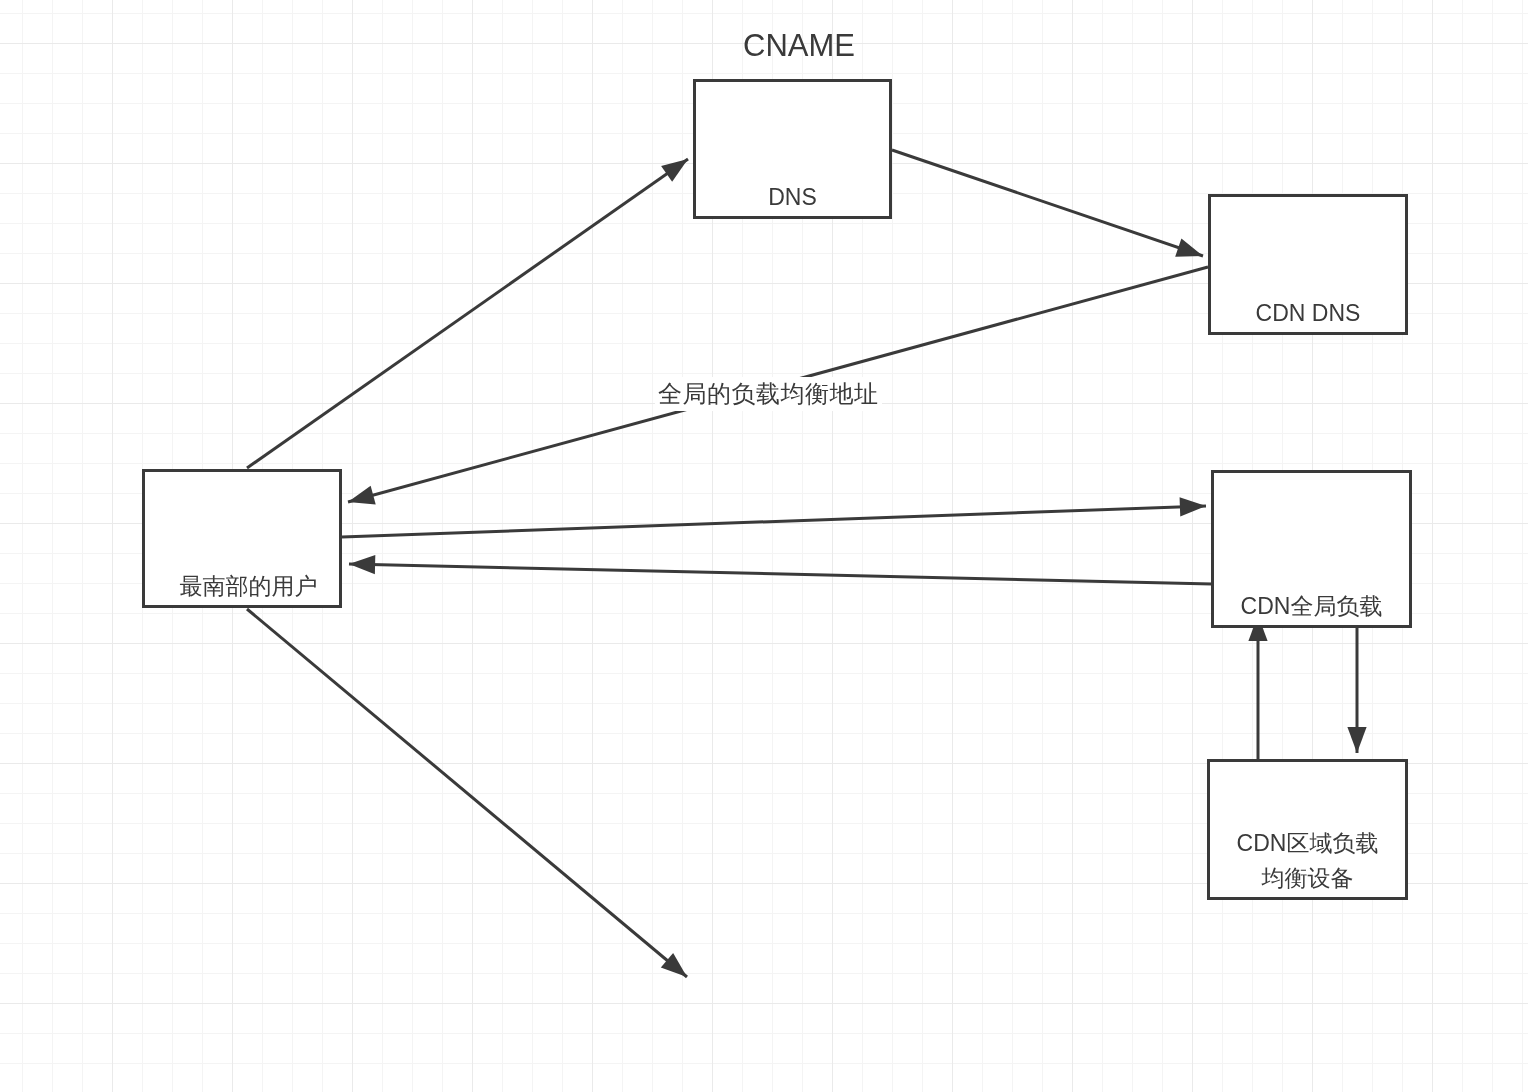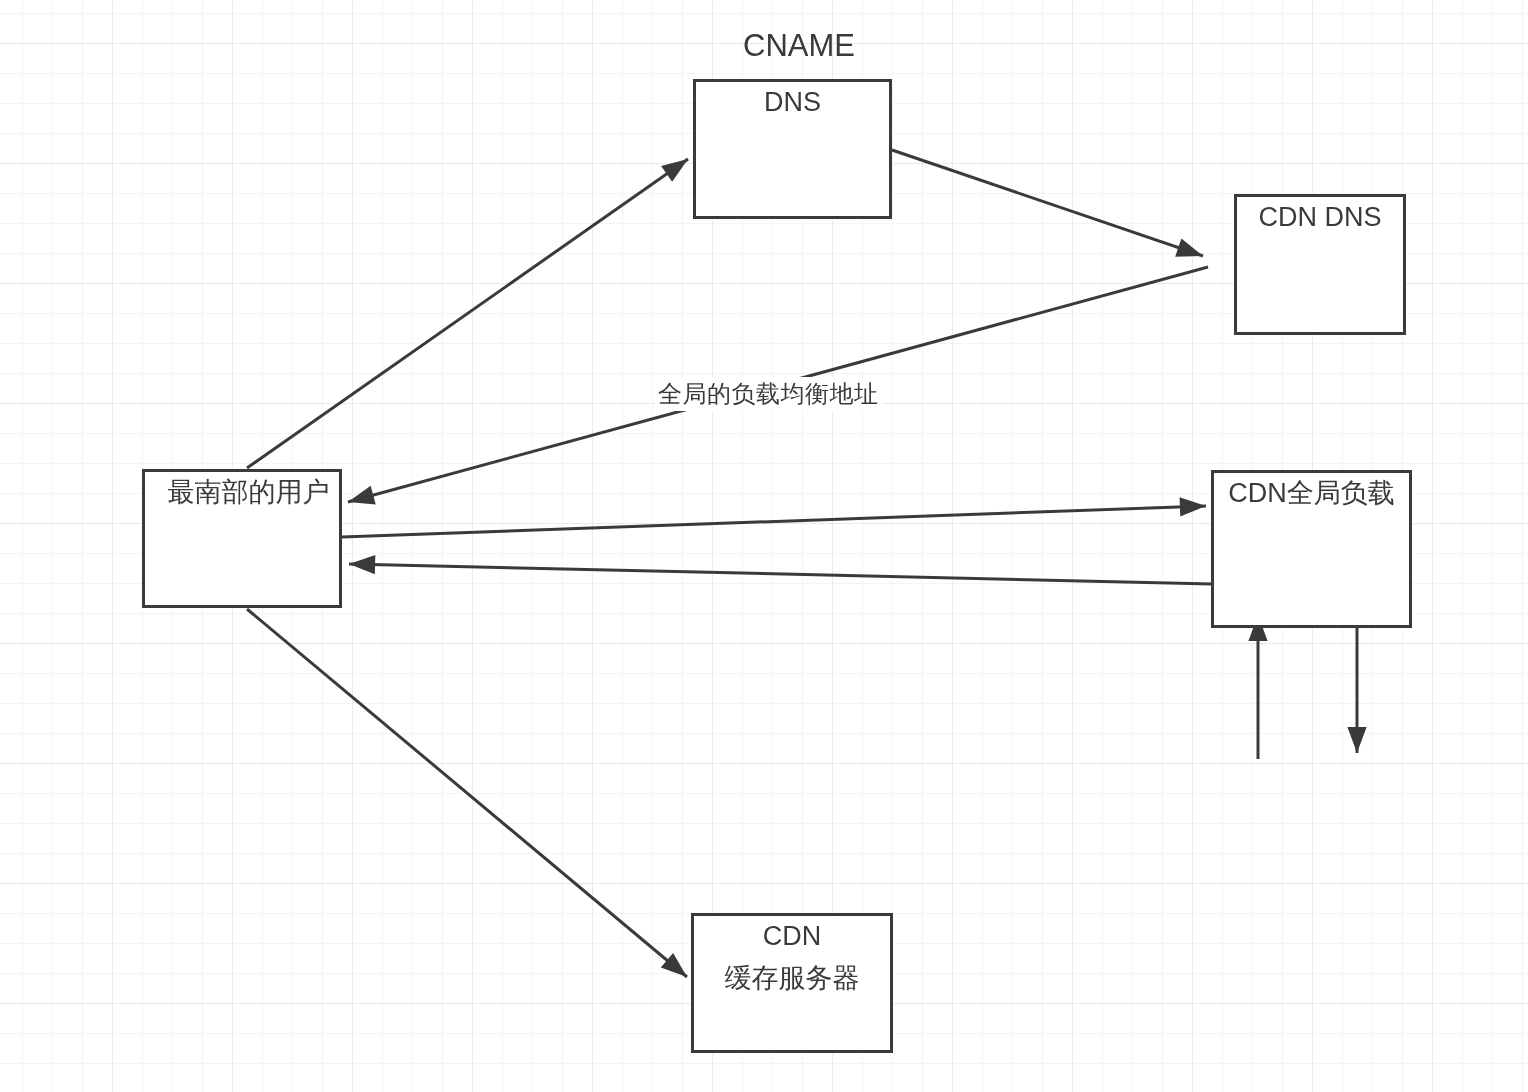--- a/index.html
+++ b/index.html
@@ -36,32 +36,32 @@
     stroke-width: 3;
     fill: none;
     pointer-events: stroke;
   }
   .node {
     position: absolute;
     box-sizing: border-box;
     border: 3px solid #3a3a3a;
     background: #ffffff;
     color: #3a3a3a;
-    font-size: 27px;
+    font-size: 23px;
     display: flex;
-    align-items: flex-start;
+    align-items: flex-end;
     justify-content: center;
     text-align: center;
   }
   .node-label {
     white-space: pre-line;
     line-height: 1.55;
   }
   #node-dns            { left: 693px;  top: 79px;  width: 199px; height: 140px; }
-  #node-cdn-dns        { left: 1208px; top: 194px; width: 172px; height: 141px; margin-left: 26px; }
+  #node-cdn-dns        { left: 1208px; top: 194px; width: 200px; height: 141px; }
   #node-user           { left: 142px;  top: 469px; width: 200px; height: 139px; padding-left: 13px; }
   #node-cdn-global-lb  { left: 1211px; top: 470px; width: 201px; height: 158px; }
   #node-cdn-regional-lb{ left: 1207px; top: 759px; width: 201px; height: 141px; }
   #node-cdn-cache      { left: 691px;  top: 913px; width: 202px; height: 140px; }
   .floating-label {
     position: absolute;
     color: #3a3a3a;
     font-size: 24px;
     white-space: nowrap;
   }
@@ -109,25 +109,25 @@
   </div>
 
   <div class="node" id="node-user">
     <span class="node-label">最南部的用户</span>
   </div>
 
   <div class="node" id="node-cdn-global-lb">
     <span class="node-label">CDN全局负载</span>
   </div>
 
+  <div class="node" id="node-cdn-regional-lb">
+    <span class="node-label">CDN区域负载
+均衡设备</span>
+  </div>
 
-  <div class="node" id="node-cdn-cache">
-    <span class="node-label">CDN
-缓存服务器</span>
-  </div>
 
   <div class="floating-label" id="label-cname">
     <span>CNAME</span>
   </div>
 
   <div class="floating-label" id="label-glb-address">
     <span>全局的负载均衡地址</span>
   </div>
 
 </div>

